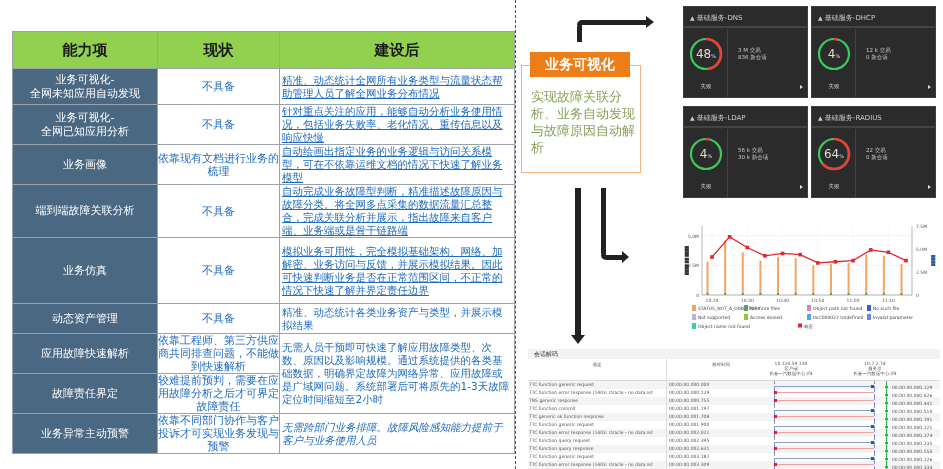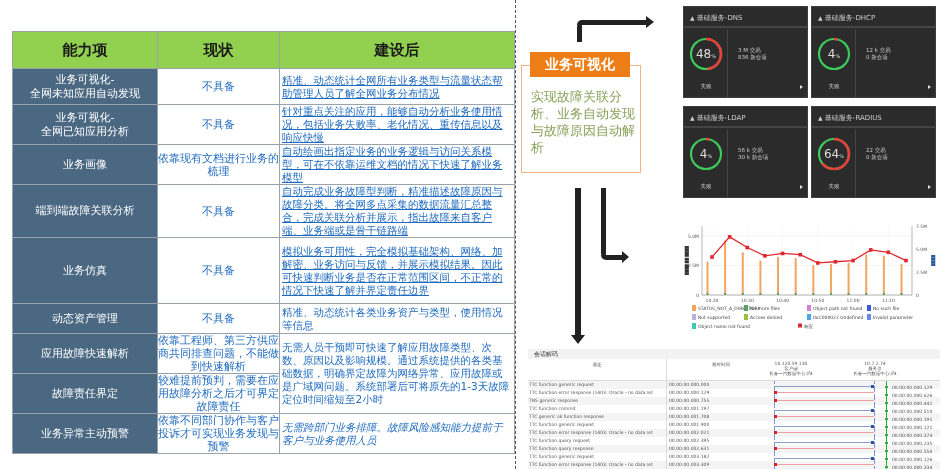--- a/index.html
+++ b/index.html
@@ -92,21 +92,21 @@
         <td class="c3">自动完成业务故障型判断，精准描述故障原因与故障分类。将全网多点采集的数据流量汇总整合，完成关联分析并展示，指出故障来自客户端、业务端或是骨干链路端</td>
       </tr>
       <tr style="height: 66px;">
         <td class="c1" style="white-space: pre-line;">业务仿真</td>
         <td class="c2">不具备</td>
         <td class="c3">模拟业务可用性，完全模拟基础架构、网络、加解密、业务访问与反馈，并展示模拟结果。因此可快速判断业务是否在正常范围区间，不正常的情况下快速了解并界定责任边界</td>
       </tr>
       <tr style="height: 30px;">
         <td class="c1" style="white-space: pre-line;">动态资产管理</td>
         <td class="c2">不具备</td>
-        <td class="c3" style="text-decoration: none;">精准、动态统计各类业务资产与类型，使用情况等信息</td>
+        <td class="c3" style="text-decoration: none;">精准、动态统计各类业务资产与类型，并展示模拟结果</td>
       </tr>
       <tr style="height: 38px;">
         <td class="c1" style="white-space: pre-line; margin-left: 39px;">应用故障快速解析</td>
         <td class="c2">依靠工程师、第三方供应商共同排查问题，不能做到快速解析</td>
         <td class="c3" rowspan="2" style="text-decoration: none;">无需人员干预即可快速了解应用故障类型、次数、原因以及影响规模。通过系统提供的各类基础数据，明确界定故障为网络异常、应用故障或是广域网问题。系统部署后可将原先的1-3天故障定位时间缩短至2小时</td>
       </tr>
       <tr style="height: 38px;">
         <td class="c1" style="white-space: pre-line;">故障责任界定</td>
         <td class="c2">较难提前预判，需要在应用故障分析之后才可界定故障责任</td>
       </tr>

